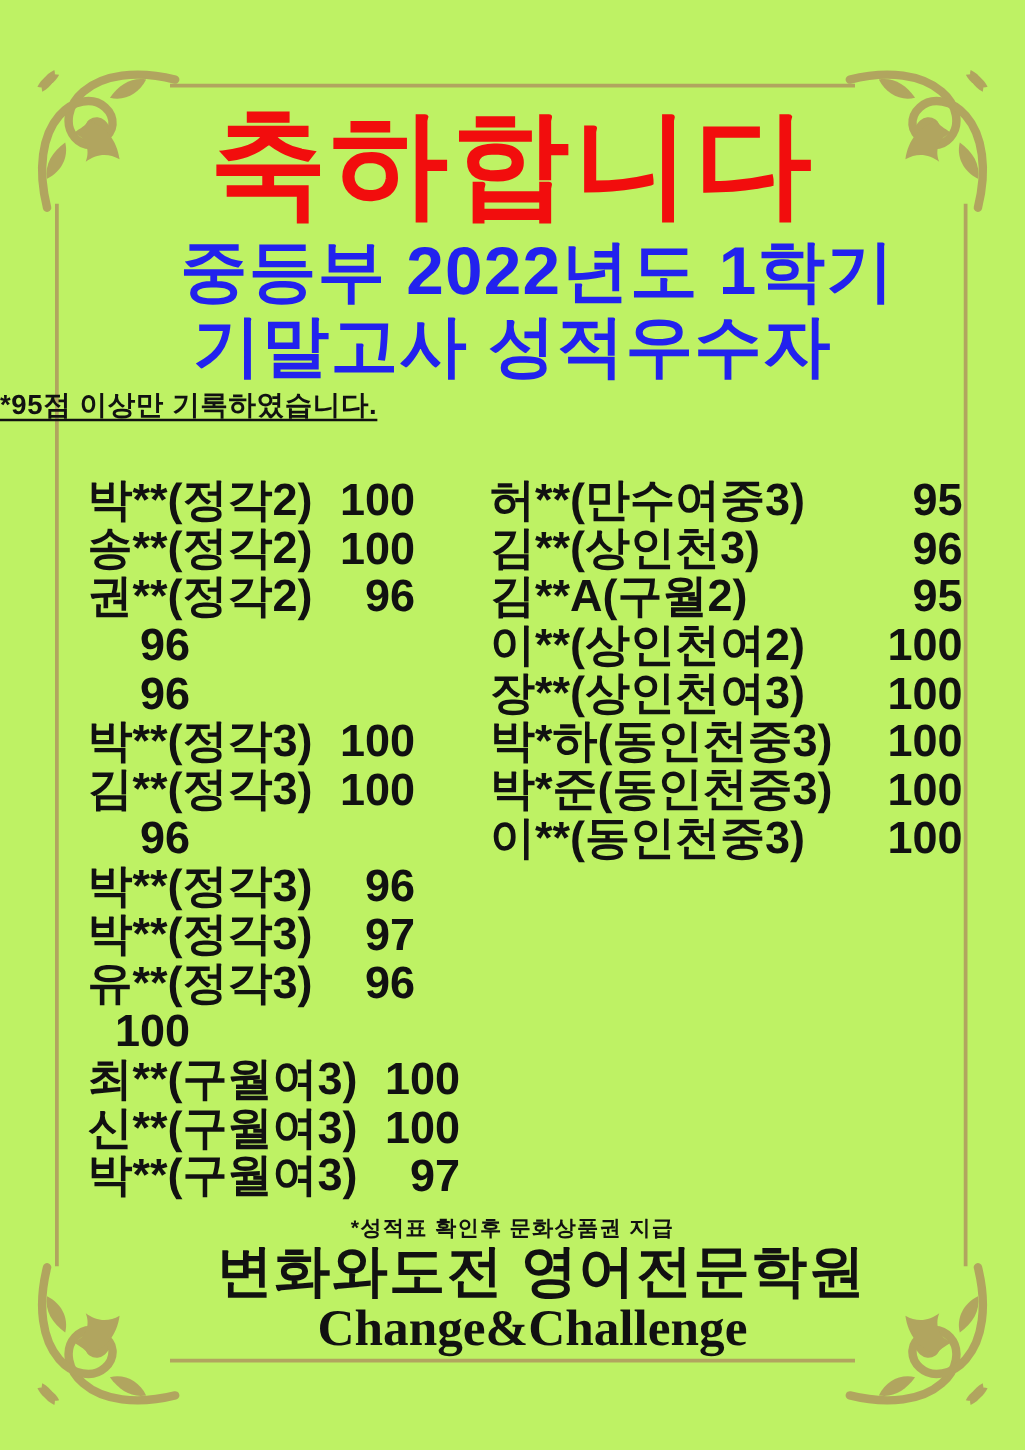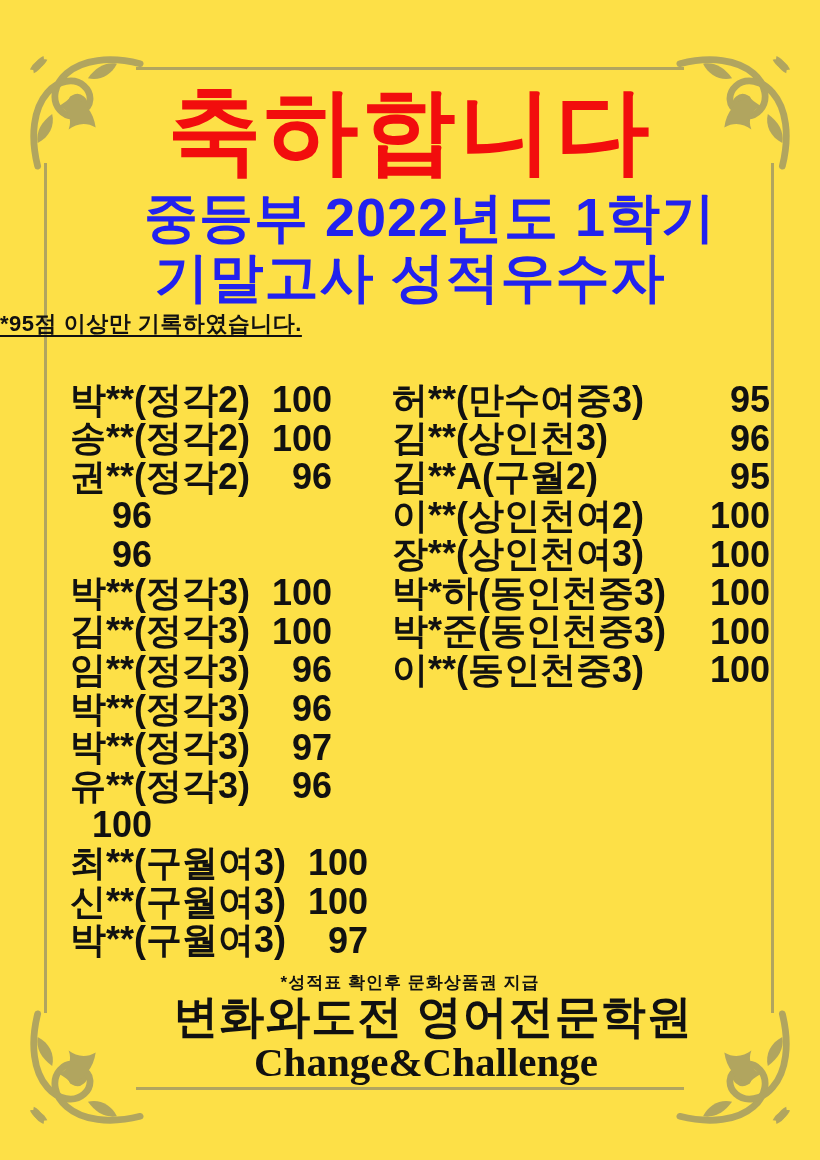--- a/index.html
+++ b/index.html
@@ -1,17 +1,17 @@
 <!DOCTYPE html>
 <html><head>
 <meta charset="utf-8">
 <style>
   html,body{margin:0;padding:0;background:#ffffff;}
   .poster{
-    position:relative;width:820px;height:1160px;background:#fde047;overflow:hidden;
+    position:relative;width:820px;height:1160px;background:#bef264;overflow:hidden;
     font-family:"Liberation Sans","DejaVu Sans",sans-serif;font-weight:bold;color:#111;
   }
   
   .frame-line{position:absolute;background:#b1a55f;}
   .line-top{left:136px;top:67px;width:548px;height:3px;}
   .line-bottom{left:136px;top:1087px;width:548px;height:3px;}
   .line-left{left:44px;top:163px;width:3px;height:850px;}
   .line-right{left:771px;top:163px;width:3px;height:850px;}
   .corner{position:absolute;width:116px;height:116px;}
   .corner svg{width:100%;height:100%;display:block;}
@@ -164,21 +164,20 @@
         <span class="name">박**(정각3)</span>
         <span class="score">100</span>
       </div>
 
       <div class="row">
         <span class="name">김**(정각3)</span>
         <span class="score">100</span>
       </div>
 
       <div class="row">
-        <span class="name">임**(정각3)</span>
         <span class="score">96</span>
       </div>
 
       <div class="row">
         <span class="name">박**(정각3)</span>
         <span class="score">96</span>
       </div>
 
       <div class="row">
         <span class="name">박**(정각3)</span>

